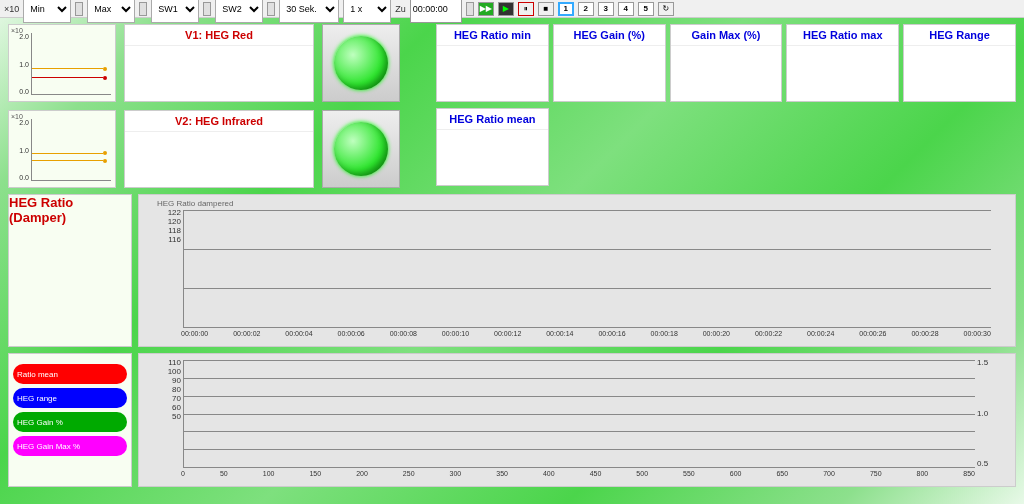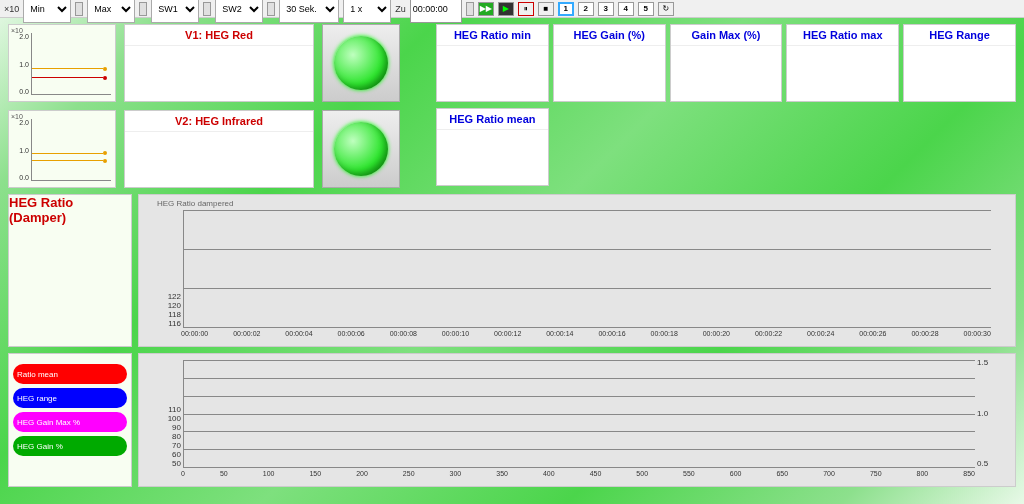--- a/index.html
+++ b/index.html
@@ -44,21 +44,21 @@
   .damper-chart { height: 134px; position: relative; }
   .trend-chart { height: 124px; position: relative; }
   
   .legend-box { margin-top: 6px; display: flex; flex-direction: column; gap: 4px; padding: 4px; }
   .legend-row { height: 20px; display: flex; align-items: center; padding: 2px 4px; font-size: 8px; color: white; border-radius: 10px; }
   .leg-red { background: #f00; }
   .leg-blue { background: #00f; }
   .leg-green { background: #0a0; }
   .leg-magenta { background: #f0f; }
   
-  .y-axis { position: absolute; left: 0; top: 0; bottom: 14px; width: 24px; display: flex; flex-direction: column; justify-content: flex-end; font-size: 8px; color: #333; text-align: right; margin-top: 20px; }
+  .y-axis { position: absolute; left: 0; top: 0; bottom: 14px; width: 24px; display: flex; flex-direction: column; justify-content: flex-start; font-size: 8px; color: #333; text-align: right; }
   .y-axis-r { position: absolute; right: 0; top: 0; bottom: 14px; width: 20px; display: flex; flex-direction: column; justify-content: space-between; font-size: 8px; color: #333; text-align: left; }
   .x-axis { position: absolute; left: 24px; right: 6px; bottom: 0; height: 12px; display: flex; justify-content: space-between; font-size: 7px; color: #333; }
   .plot-area { position: absolute; left: 26px; right: 6px; top: 2px; bottom: 14px; border-left: 1px solid #888; border-bottom: 1px solid #888; }
   .plot-area.with-r { right: 22px; }
   .tick-line { position: absolute; left: 0; right: 0; border-top: 1px solid #888; }
   
   .spark-exp { position: absolute; top: 2px; left: 2px; font-size: 7px; color: #555; }
   .spark-y { position: absolute; left: 4px; top: 8px; bottom: 6px; width: 16px; display: flex; flex-direction: column; justify-content: space-between; font-size: 7px; color: #333; text-align: right; }
   .spark-plot { position: absolute; left: 22px; right: 4px; top: 8px; bottom: 6px; border-left: 1px solid #888; border-bottom: 1px solid #888; }
   .spark-line { position: absolute; left: 0; right: 8px; height: 1px; }
@@ -205,22 +205,22 @@
           </div>
       </div>
     </div>
   </div>
 
   <div class="section-row">
     <div class="side-label">
       <div class="legend-box">
         <div class="legend-row leg-red">Ratio mean</div>
         <div class="legend-row leg-blue">HEG range</div>
+        <div class="legend-row leg-green">HEG Gain %</div>
         <div class="legend-row leg-magenta">HEG Gain Max %</div>
-        <div class="legend-row leg-green">HEG Gain %</div>
       </div>
     </div>
     <div class="chart-panel">
       <div class="trend-chart">
         <div class="y-axis" id="ty">
             <span>110</span>
             <span>100</span>
             <span>90</span>
             <span>80</span>
             <span>70</span>

